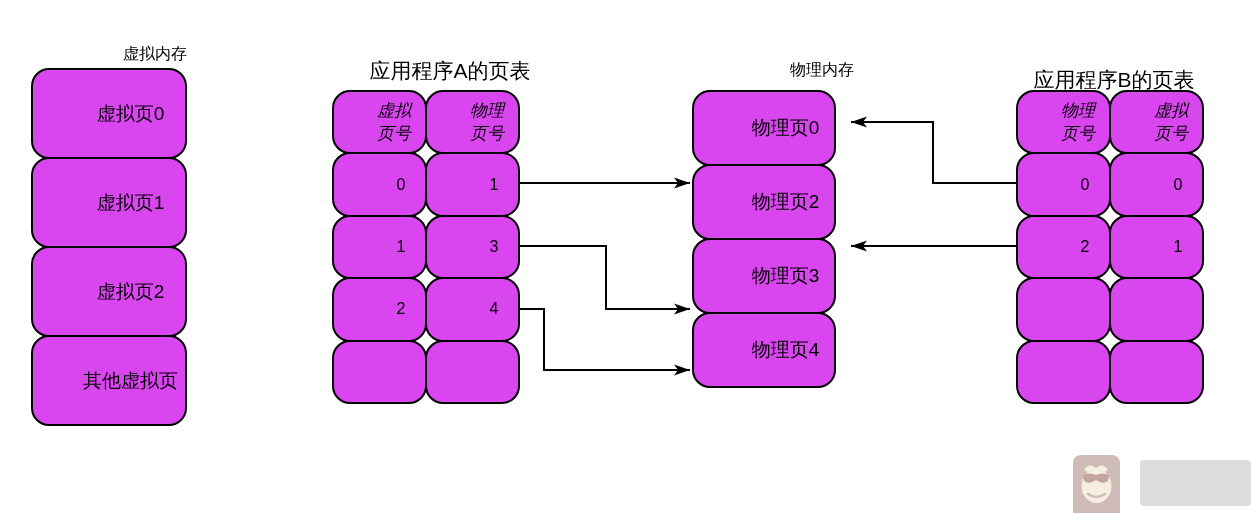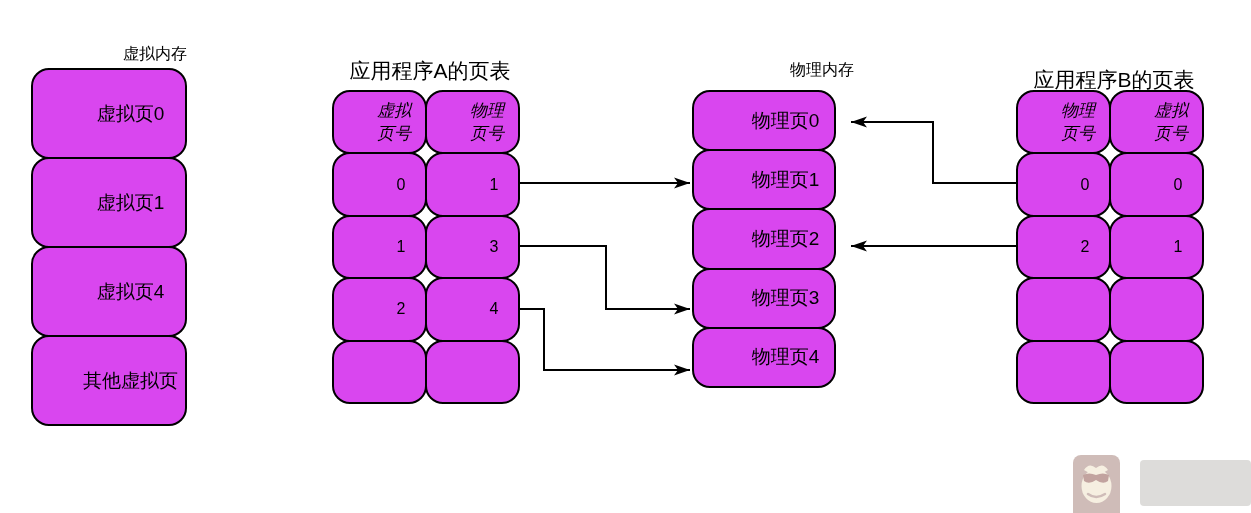--- a/index.html
+++ b/index.html
@@ -26,28 +26,28 @@
   .num{font-size:16px;}
   #arrows{position:absolute;left:0;top:0;pointer-events:none;}
   .watermark{position:absolute;left:1071px;top:452px;}
 </style>
 </head>
 <body>
 
 <div class="canvas">
 
   <div class="title t-small" style="left:31px;top:44px;width:156px;">虚拟内存</div>
-  <div class="title t-large" style="left:332px;top:57px;width:196px;">应用程序A的页表</div>
+  <div class="title t-large" style="left:352px;top:57px;width:196px;">应用程序A的页表</div>
   <div class="title t-small" style="left:698px;top:60px;width:156px;">物理内存</div>
   <div class="title t-large" style="left:1016px;top:66px;width:196px;">应用程序B的页表</div>
 
   <div class="stack" id="vm-stack" style="left:31px;top:68px;width:156px;height:372px;">
       <div class="cell pg">虚拟页0</div>
       <div class="cell pg">虚拟页1</div>
-      <div class="cell pg">虚拟页4</div>
+      <div class="cell pg">虚拟页2</div>
       <div class="cell pg">其他虚拟页</div>
     </div>
 
   <div class="tbl" id="table-a" style="left:332px;top:90px;width:188px;height:312px;">
       <div class="col">
         <div class="cell hdr">虚拟页号</div>
         <div class="cell num">0</div>
         <div class="cell num">1</div>
         <div class="cell num">2</div>
         <div class="cell num"></div>
@@ -56,21 +56,20 @@
         <div class="cell hdr">物理页号</div>
         <div class="cell num">1</div>
         <div class="cell num">3</div>
         <div class="cell num">4</div>
         <div class="cell num"></div>
       </div>
     </div>
 
   <div class="stack" id="pm-stack" style="left:692px;top:90px;width:144px;height:312px;">
       <div class="cell pg">物理页0</div>
-      <div class="cell pg">物理页1</div>
       <div class="cell pg">物理页2</div>
       <div class="cell pg">物理页3</div>
       <div class="cell pg">物理页4</div>
     </div>
 
   <div class="tbl" id="table-b" style="left:1016px;top:90px;width:188px;height:312px;">
       <div class="col">
         <div class="cell hdr">物理页号</div>
         <div class="cell num">0</div>
         <div class="cell num">2</div>

